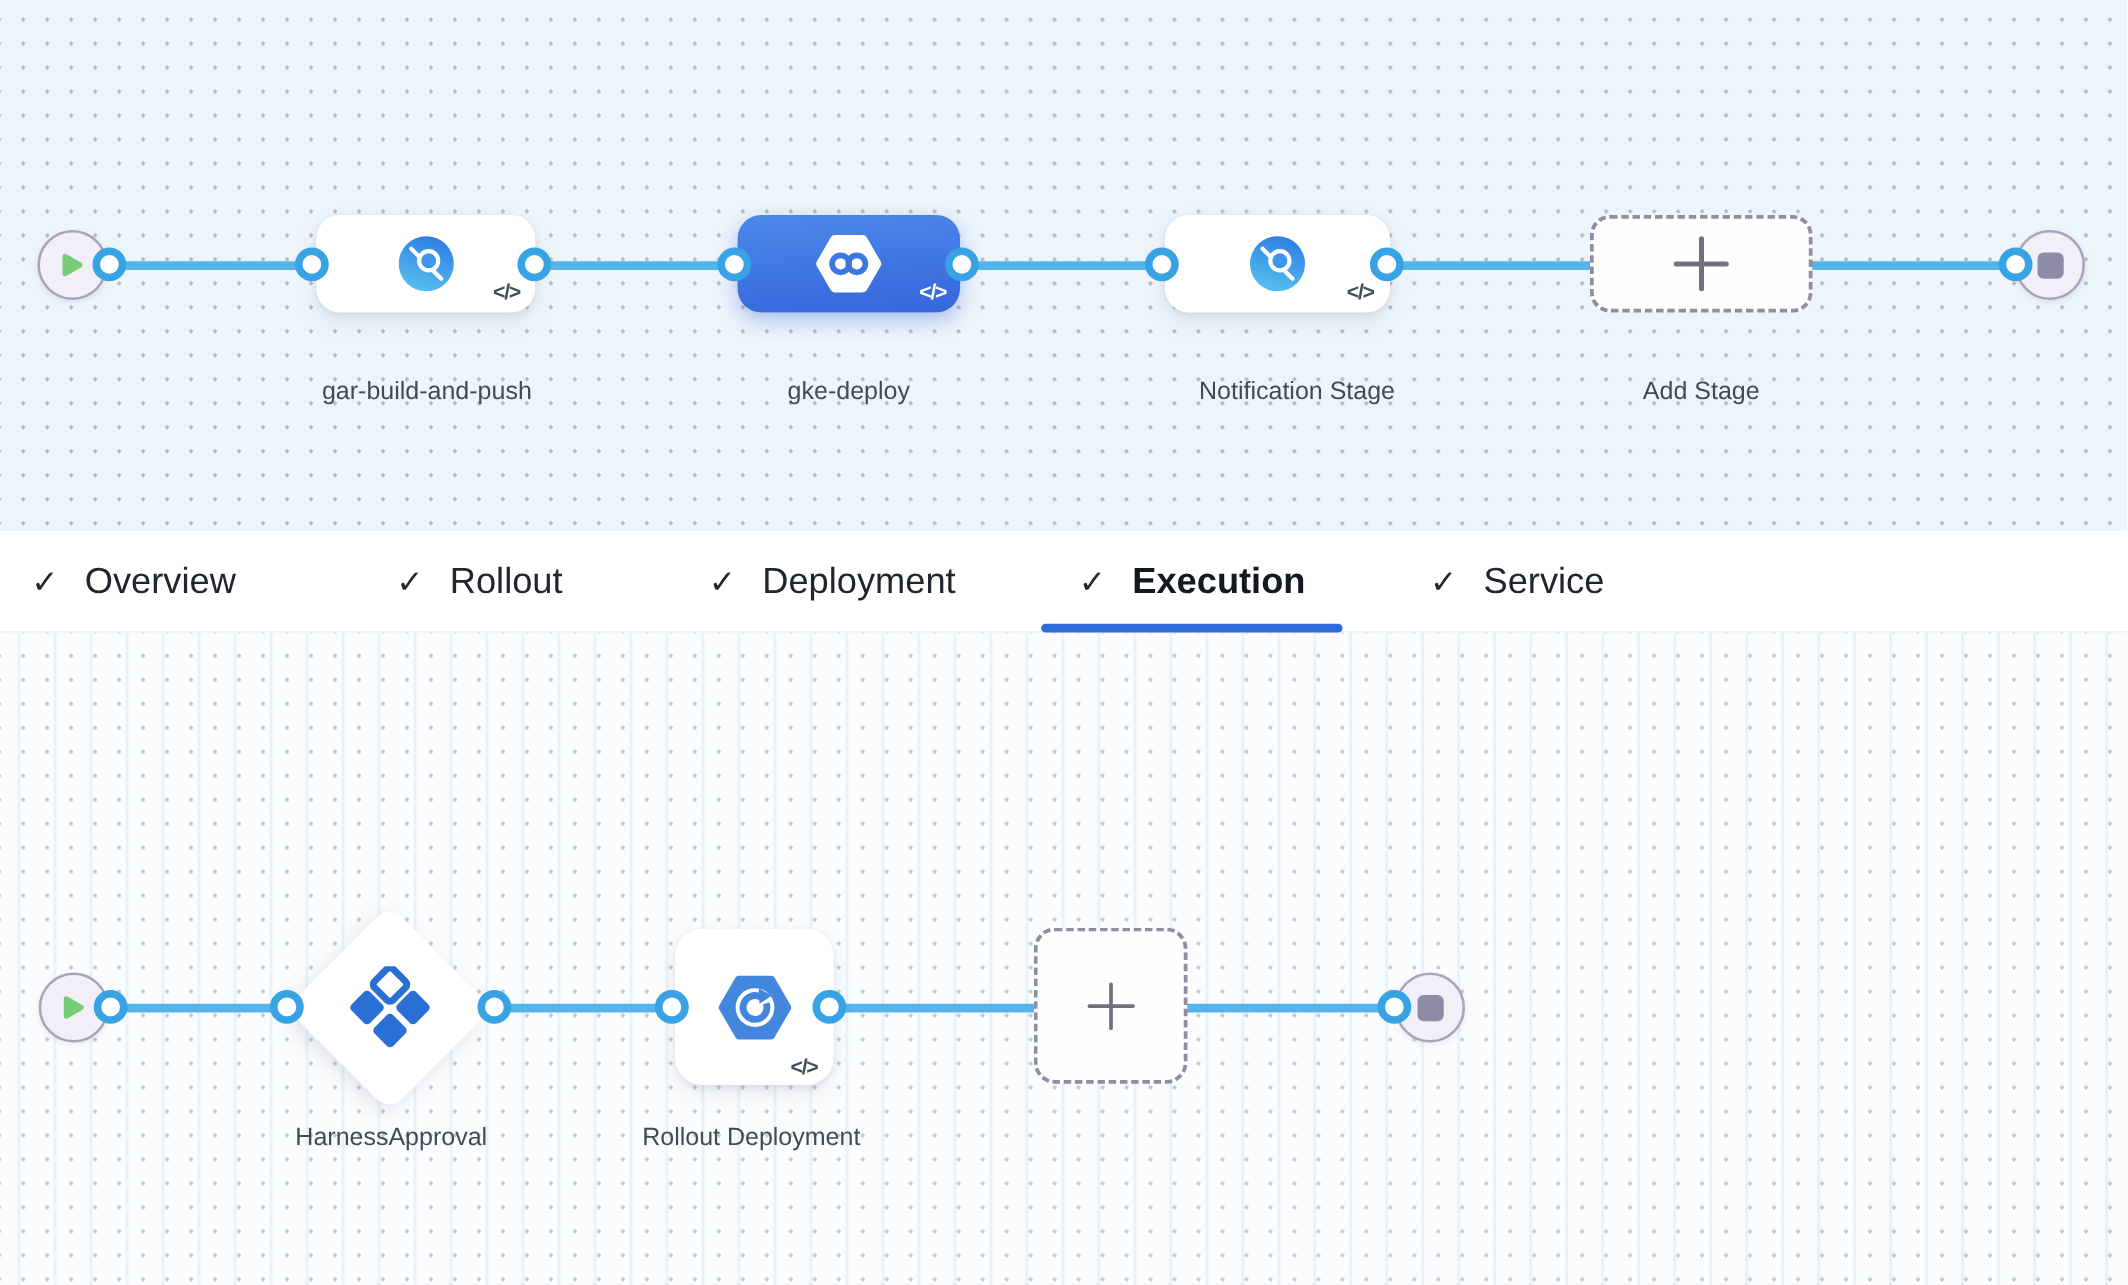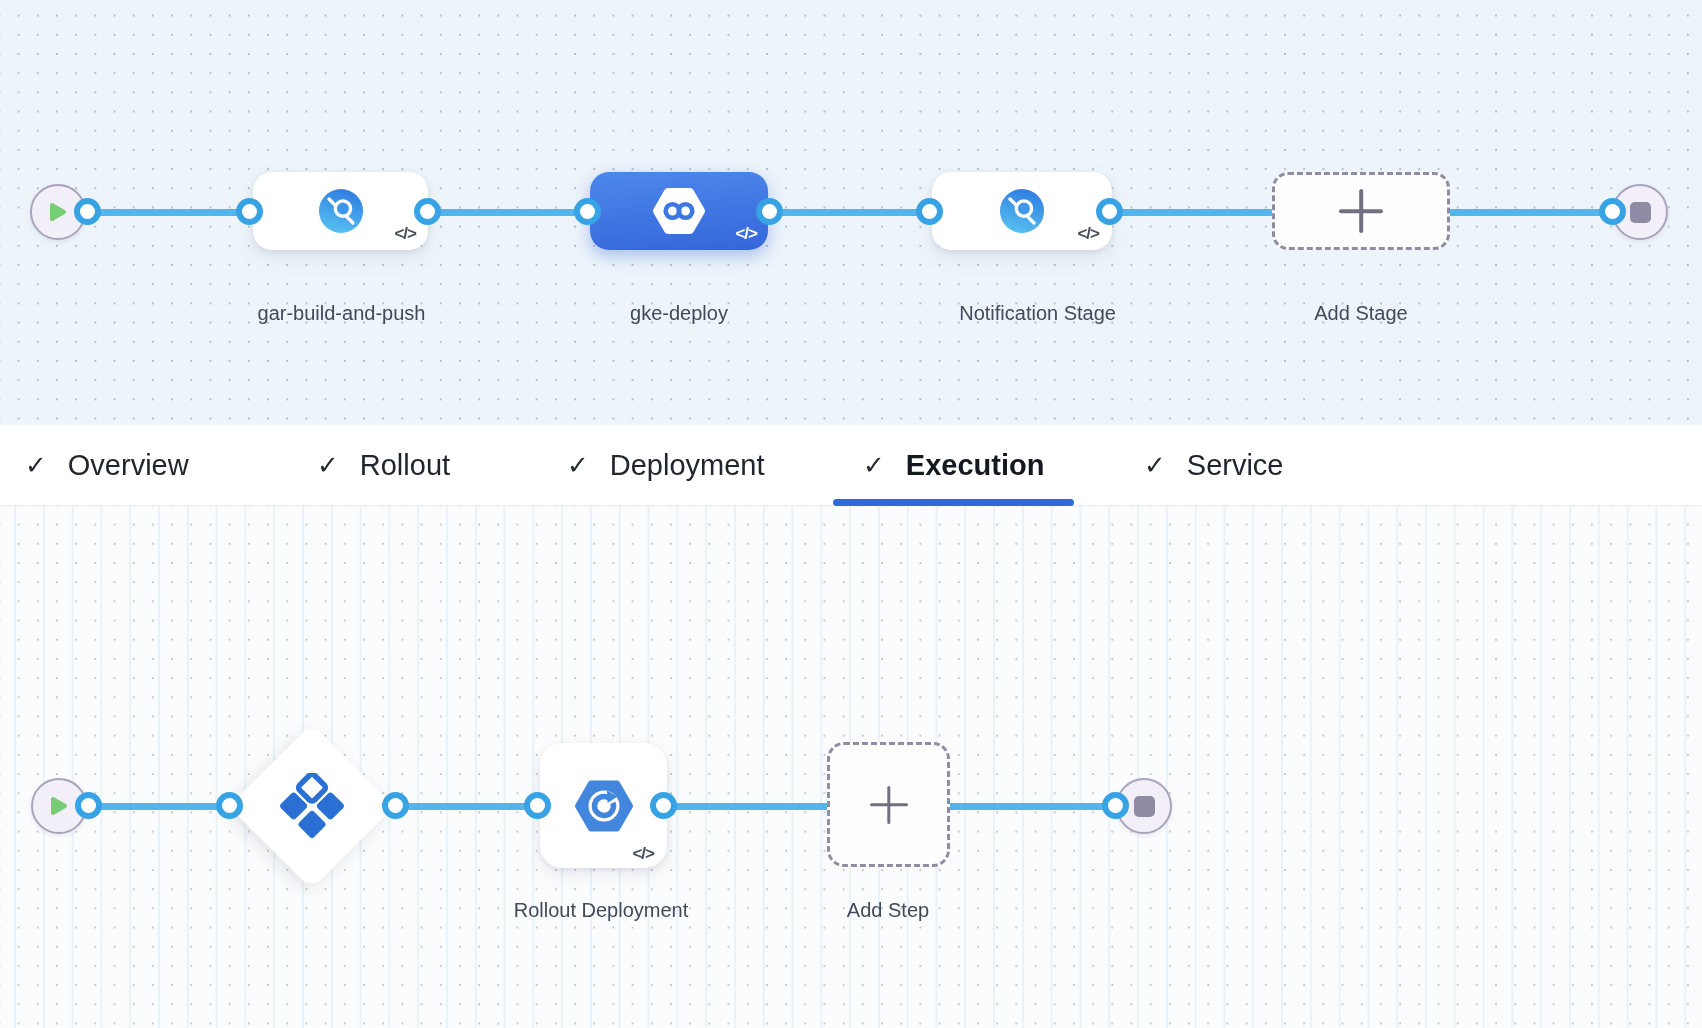--- a/index.html
+++ b/index.html
@@ -184,36 +184,36 @@
 
   <div class="diamond" style="left:253px; top:242px;"></div>
   <svg class="stepicon" style="left:279px; top:267px;" width="66" height="66" viewBox="0 0 66 66">
     <g transform="translate(33,33) rotate(45)">
       <rect x="-23.5" y="-23.5" width="21" height="21" rx="3.5" fill="#fff" stroke="#2a6fd4" stroke-width="5.5"></rect>
       <rect x="2.5" y="-23.5" width="21" height="21" rx="3.5" fill="#2a6fd4"></rect>
       <rect x="-23.5" y="2.5" width="21" height="21" rx="3.5" fill="#2a6fd4"></rect>
       <rect x="2.5" y="2.5" width="21" height="21" rx="3.5" fill="#2a6fd4"></rect>
     </g>
   </svg>
+  <div class="nlabel" style="left:213px; top:383px; width:200px;">HarnessApproval</div>
 
   <div class="card" style="left:540px; top:237px; width:127px; height:125px; border-radius:22px;">
     <svg width="62" height="62" viewBox="0 0 62 62">
       <polygon points="5,31 18,8.5 44,8.5 57,31 44,53.5 18,53.5" fill="#4286dd" stroke="#4286dd" stroke-width="6" stroke-linejoin="round"></polygon>
       <circle cx="31" cy="31" r="15.5" fill="#fff"></circle>
       <path d="M 35.75 22.77 A 9.5 9.5 0 1 0 39.93 27.75" fill="none" stroke="#4286dd" stroke-width="5.5"></path>
       <polygon points="34,15.5 44.5,21.5 34.5,28" fill="#4286dd"></polygon>
     </svg>
     <span class="codeicon" style="right:13px; bottom:4px;">&lt;/&gt;</span>
   </div>
   <div class="nlabel" style="left:501px; top:383px; width:200px;">Rollout Deployment</div>
 
   <div class="addbox" style="left:827px; top:236px; width:123px; height:125px; border-radius:17px;">
     <span class="plus small"></span>
   </div>
-  <div class="nlabel" style="left:788px; top:383px; width:200px;">Add Step</div>
 
   <div class="term" style="left:1116px; top:272px;">
     <span class="stopsq"></span>
   </div>
 
   <div class="dot" style="left:75px;   top:286px;"></div>
   <div class="dot" style="left:216px;  top:286px;"></div>
   <div class="dot" style="left:382px;  top:286px;"></div>
   <div class="dot" style="left:524px;  top:286px;"></div>
   <div class="dot" style="left:650px;  top:286px;"></div>

